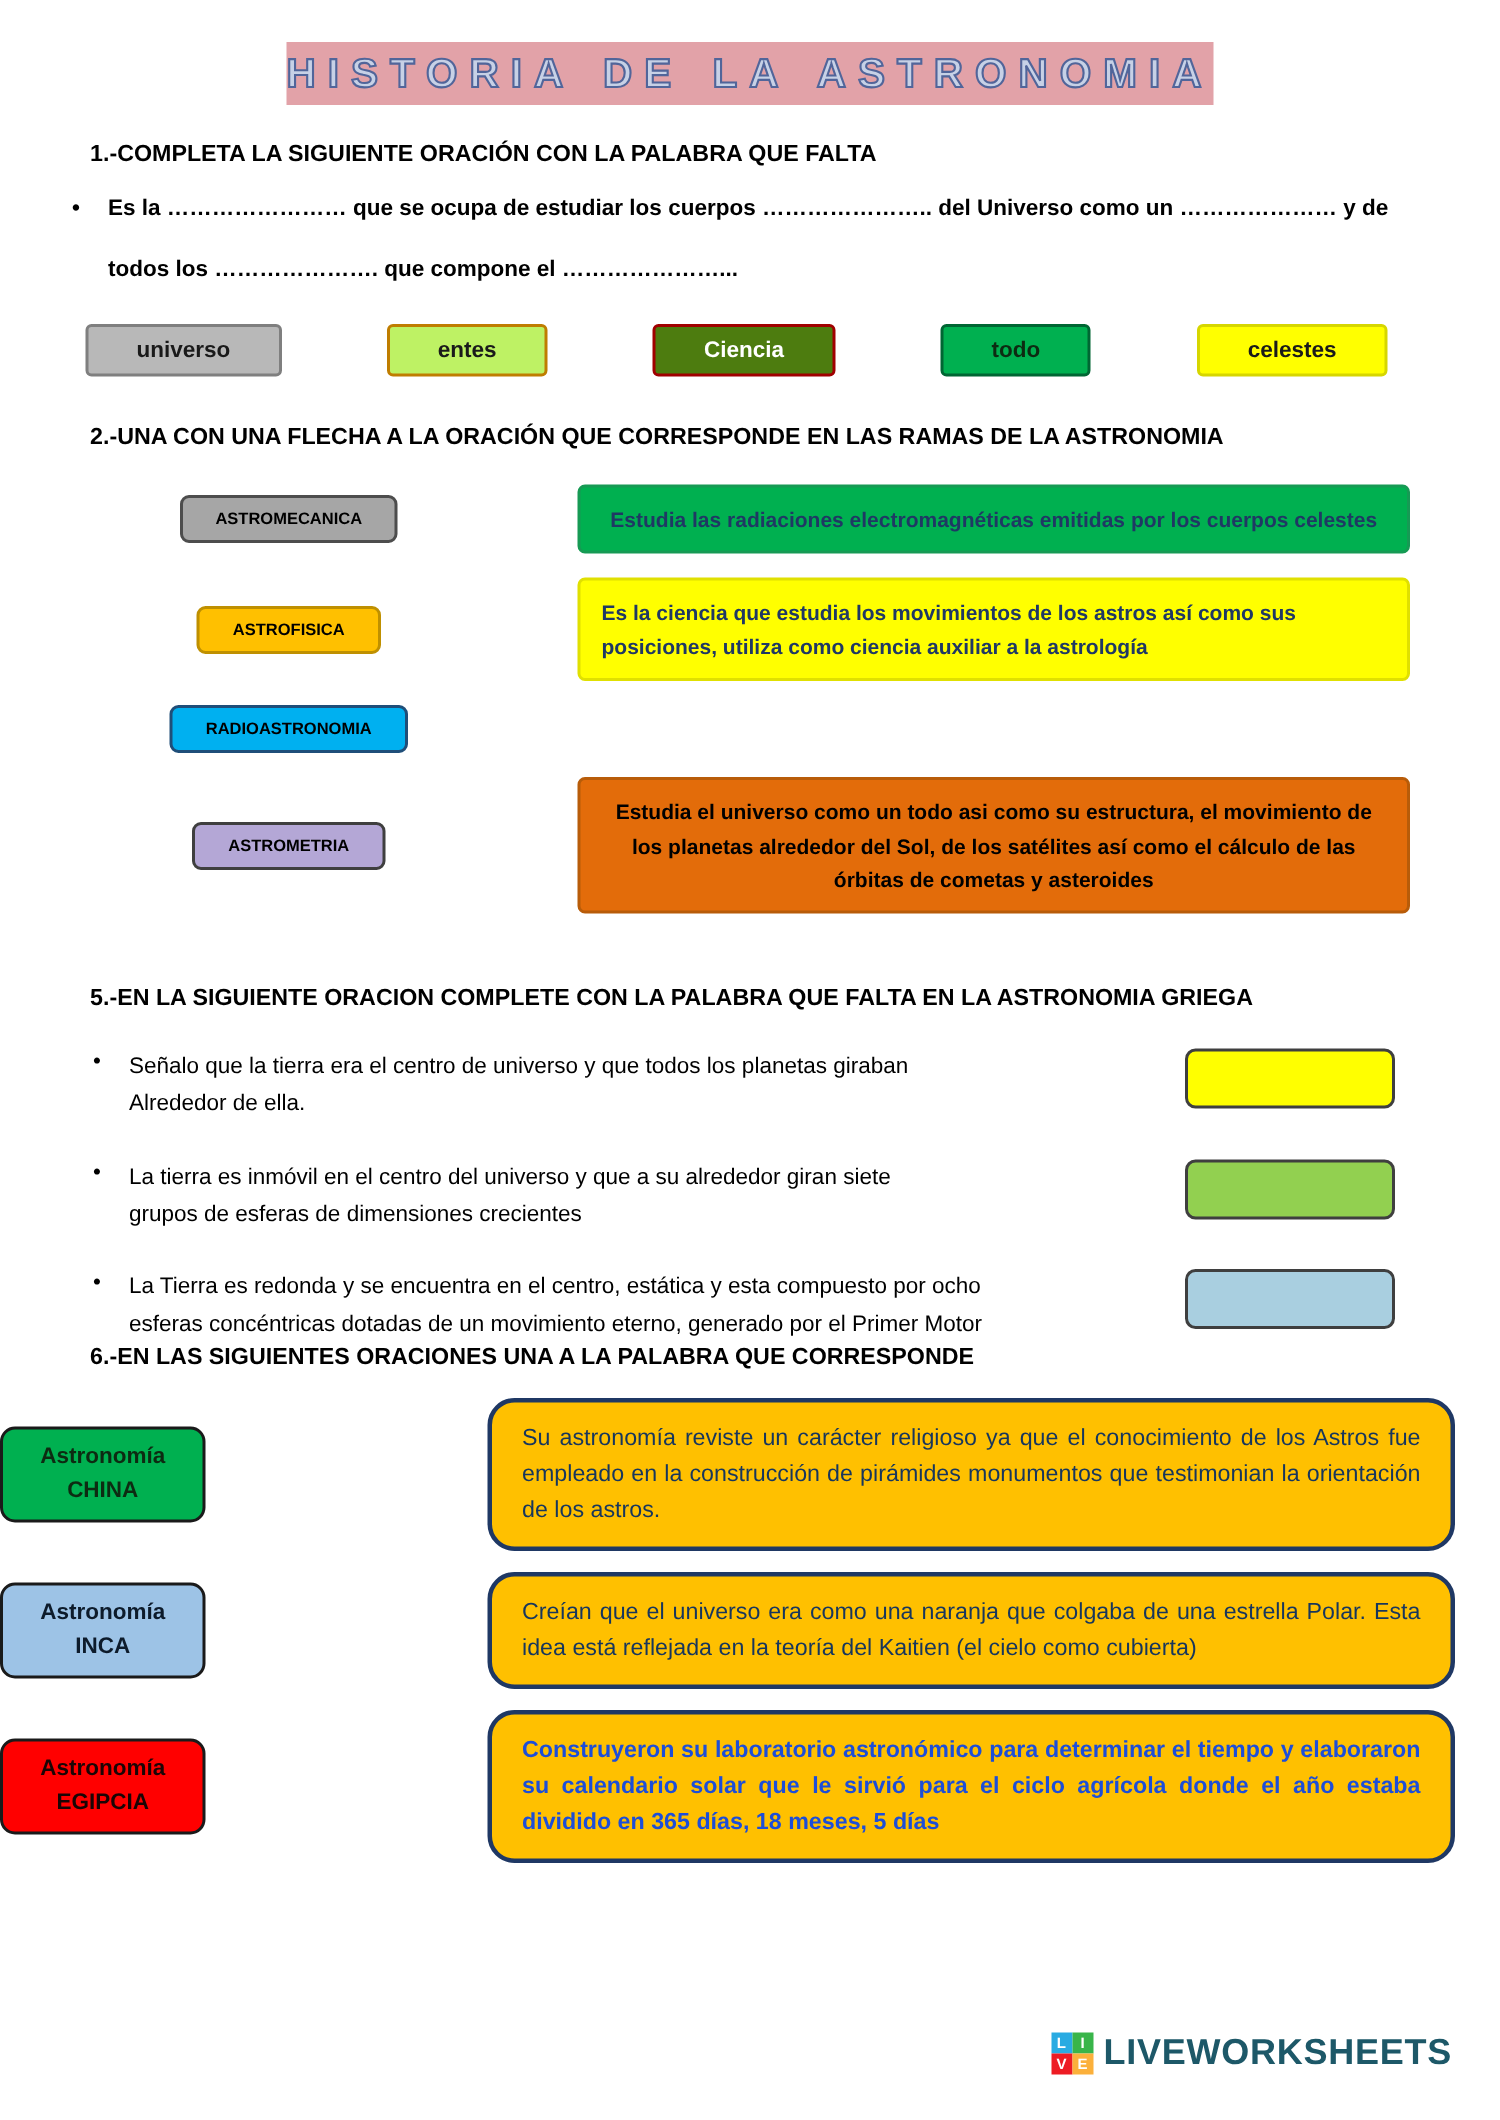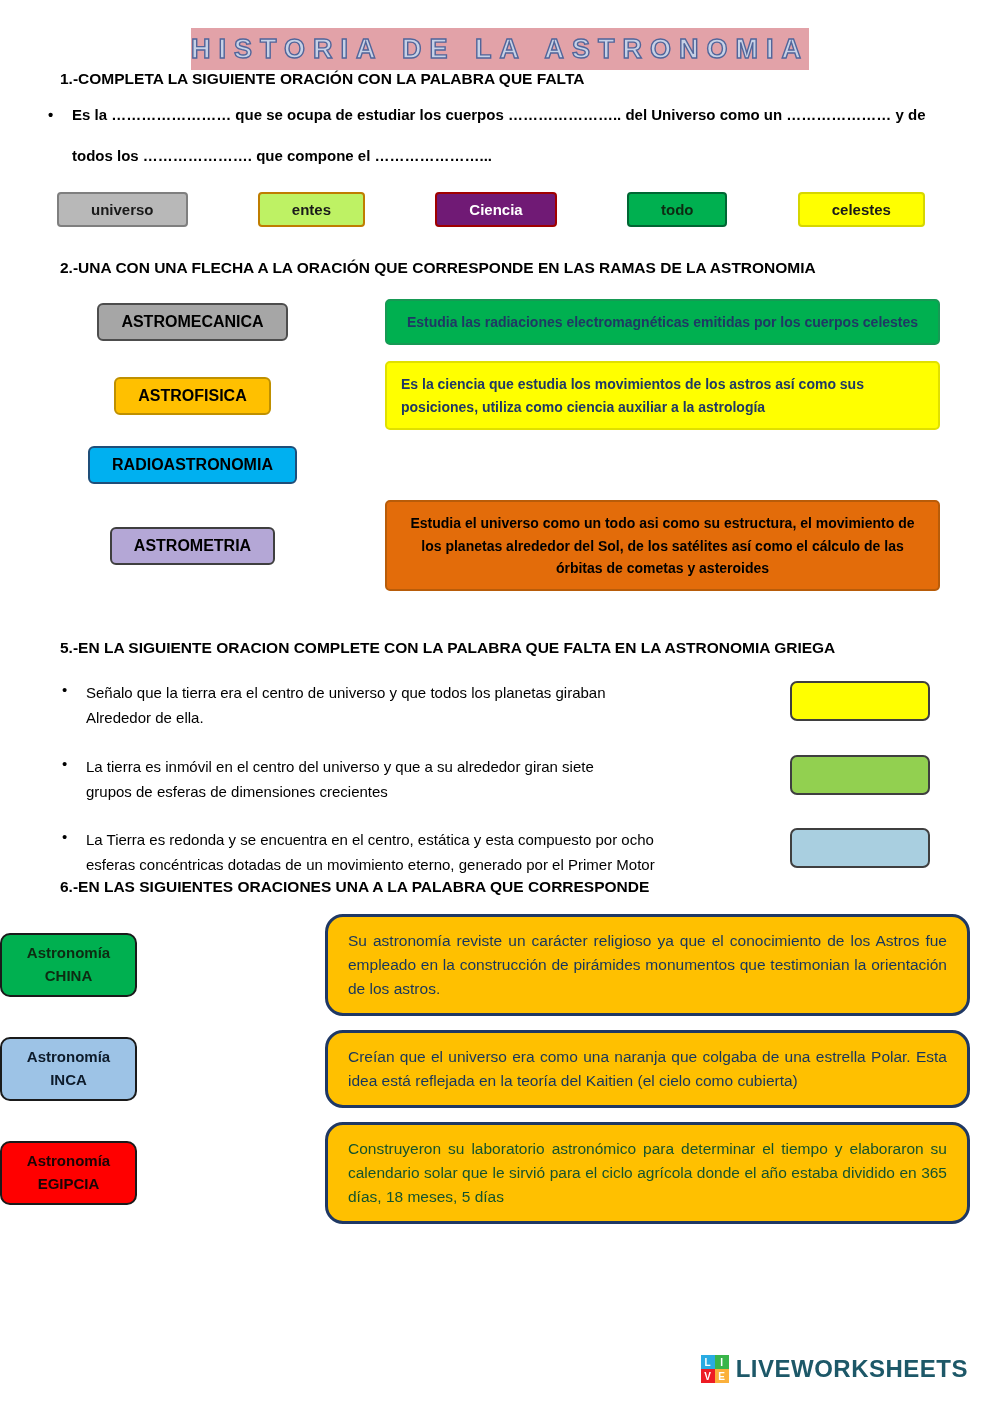--- a/index.html
+++ b/index.html
@@ -11,35 +11,35 @@
     overflow:hidden;
   }
   
   .banner { margin:28px auto 0; width:618px; height:42px; display:flex; align-items:center; justify-content:center; }
   .banner-title {
     font-size:27px; font-weight:bold; letter-spacing:8px; word-spacing:4px;
     -webkit-text-stroke:1.4px #51659a;
   }
   
   .sec-heading { font-size:15.5px; font-weight:bold; margin-left:60px; }
-  .s1-heading { }
+  .s1-heading { margin-top:24px; }
   
   .s1-sentence { display:flex; margin:18px 0 0 48px; font-weight:bold; font-size:15px; }
   .bullet { width:24px; flex:0 0 24px; }
   .s1-line { white-space:nowrap; }
   .s1-line2 { margin-top:24px; }
   
   .word-bank { display:flex; justify-content:space-between; margin:28px 75px 0 57px; }
   .chip { border:2px solid; border-radius:4px; padding:7px 32px; font-weight:bold; font-size:15px; text-align:center; }
   
   .s2-heading { margin-top:32px; }
   .s2-rows { margin-top:22px; }
   .s2-row { display:flex; align-items:center; margin-bottom:16px; }
   .s2-label-col { width:385px; display:flex; justify-content:center; flex:0 0 385px; }
-  .s2-label { border:2px solid; border-radius:6px; padding:8px 22px; font-weight:bold; font-size:16px; white-space:nowrap; }
+  .s2-label { border:2px solid; border-radius:6px; padding:8px 22px; font-weight:bold; font-size:11px; white-space:nowrap; }
   .s2-desc { width:555px; border:2px solid; border-radius:5px; padding:10px 14px; font-weight:bold; font-size:14px; line-height:1.6; }
   .align-center { text-align:center; }
   
   .s5-heading { margin-top:48px; }
   .s5-item { display:flex; align-items:flex-start; margin:24px 70px 0 62px; font-size:15px; }
   .s5-text { width:655px; line-height:1.65; white-space:pre-line; }
   .s5-box { margin-left:auto; width:140px; height:40px; border:2px solid; border-radius:7px; flex:0 0 140px; }
   
   .s6-heading { }
   .s6-rows { margin-top:18px; }
@@ -75,21 +75,21 @@
     <span class="bullet">•</span>
     <div class="s1-lines">
       <div class="s1-line">Es la …………………… que se ocupa de estudiar  los cuerpos ………………….. del Universo como un ………………… y  de</div>
       <div class="s1-line s1-line2">todos los …………………. que  compone el …………………...</div>
     </div>
   </div>
 
   <div class="word-bank">
     <div class="chip" style="background-color: rgb(184, 184, 184); border-color: rgb(127, 127, 127); color: rgb(26, 26, 26);">universo</div>
     <div class="chip" style="background-color: #bef264; border-color: rgb(191, 125, 0); color: rgb(26, 26, 26);">entes</div>
-    <div class="chip" style="background-color: #701a75; border-color: rgb(160, 0, 0); color: rgb(255, 255, 255);">Ciencia</div>
+    <div class="chip" style="background-color: #4d7c0f; border-color: rgb(160, 0, 0); color: rgb(255, 255, 255);">Ciencia</div>
     <div class="chip" style="background-color: rgb(0, 176, 80); border-color: rgb(0, 102, 51); color: rgb(13, 43, 18);">todo</div>
     <div class="chip" style="background-color: rgb(255, 255, 0); border-color: rgb(214, 214, 0); color: rgb(26, 26, 26);">celestes</div>
   </div>
 
   <h2 class="sec-heading s2-heading">2.-UNA CON UNA FLECHA A LA ORACIÓN QUE CORRESPONDE EN LAS RAMAS DE LA ASTRONOMIA</h2>
 
   <div class="s2-rows">
 
     <div class="s2-row">
       <div class="s2-label-col">
@@ -161,21 +161,21 @@
 INCA</div>
       </div>
       <div class="s6-desc" style="background-color: rgb(255, 192, 0); border-color: rgb(31, 56, 100); color: rgb(23, 54, 93);">Creían que el universo era como una naranja que colgaba de una estrella Polar. Esta idea está reflejada en la teoría del Kaitien (el cielo como cubierta)</div>
     </div>
 
     <div class="s6-row">
       <div class="s6-label-col">
         <div class="s6-label" style="background-color: rgb(255, 0, 0); border-color: rgb(26, 26, 26); color: rgb(26, 5, 5);">Astronomía
 EGIPCIA</div>
       </div>
-      <div class="s6-desc" style="background-color: rgb(255, 192, 0); border-color: rgb(31, 56, 100); color: #14532d;">Construyeron su laboratorio astronómico para determinar el tiempo y elaboraron su calendario solar que le sirvió para el ciclo agrícola donde el año estaba dividido en 365 días, 18 meses, 5 días</div>
+      <div class="s6-desc" style="background-color: rgb(255, 192, 0); border-color: rgb(31, 56, 100); color: #1d4ed8; font-weight: bold;">Construyeron su laboratorio astronómico para determinar el tiempo y elaboraron su calendario solar que le sirvió para el ciclo agrícola donde el año estaba dividido en 365 días, 18 meses, 5 días</div>
     </div>
 
   </div>
 
   <div class="footer">
     <div class="lw-logo">
       <span class="lw-sq" style="background-color: rgb(41, 171, 226);">L</span>
       <span class="lw-sq" style="background-color: rgb(57, 181, 74);">I</span>
       <span class="lw-sq" style="background-color: rgb(237, 28, 36);">V</span>
       <span class="lw-sq" style="background-color: rgb(251, 176, 59);">E</span>

